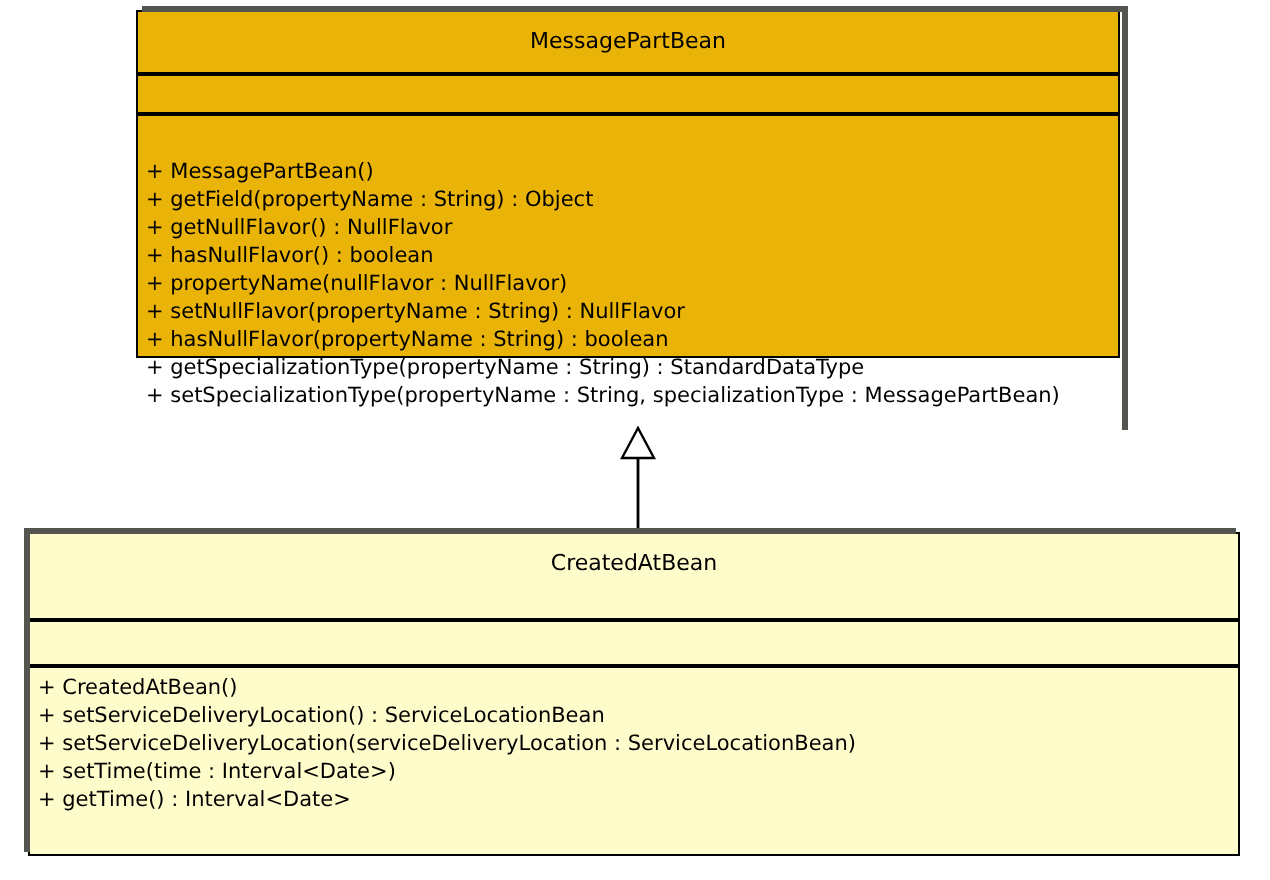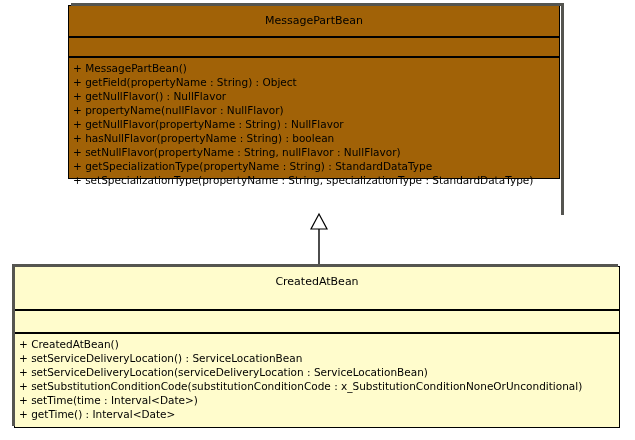--- a/index.html
+++ b/index.html
@@ -21,21 +21,21 @@
     left: 0; top: 0;
     width: 635px;
     height: 440px;
   }
 
   
   .uml-class {
     position: absolute;
     box-sizing: border-box;
     border: 1px solid #000000;
-    background: #a16207;
+    background: #eab308;
   }
   .uml-class .shadow {
     position: absolute;
     background: #555550;
   }
 
   .class-name {
     box-sizing: border-box;
     text-align: center;
     font-size: 11px;
@@ -70,21 +70,21 @@
   }
   #class-messagepartbean .class-name {
     height: 32px;
     padding-top: 8px;
   }
   #class-messagepartbean .class-attrs {
     height: 20px;
   }
   #class-messagepartbean .class-methods {
     height: 120px;
-    padding-top: 3px;
+    padding-top: 21px;
   }
   #class-messagepartbean .shadow {
     left: 2px;
     top: -3px;
     width: 492px;
     height: 3px;
   }
   #class-messagepartbean .shadow.right {
     left: 492px;
     top: -3px;
@@ -145,26 +145,26 @@
     <div class="shadow right"></div>
 
     <div class="class-name">MessagePartBean</div>
 
     <div class="class-attrs"></div>
 
     <div class="class-methods">
       <div class="member">+ MessagePartBean()</div>
       <div class="member">+ getField(propertyName : String) : Object</div>
       <div class="member">+ getNullFlavor() : NullFlavor</div>
+      <div class="member">+ hasNullFlavor() : boolean</div>
       <div class="member">+ propertyName(nullFlavor : NullFlavor)</div>
-      <div class="member">+ getNullFlavor(propertyName : String) : NullFlavor</div>
+      <div class="member">+ setNullFlavor(propertyName : String) : NullFlavor</div>
       <div class="member">+ hasNullFlavor(propertyName : String) : boolean</div>
-      <div class="member">+ setNullFlavor(propertyName : String, nullFlavor : NullFlavor)</div>
       <div class="member">+ getSpecializationType(propertyName : String) : StandardDataType</div>
-      <div class="member">+ setSpecializationType(propertyName : String, specializationType : StandardDataType)</div>
+      <div class="member">+ setSpecializationType(propertyName : String, specializationType : MessagePartBean)</div>
     </div>
   </div>
 
   <div class="generalization">
     <svg width="28" height="56" viewBox="0 0 28 56" xmlns="http://www.w3.org/2000/svg">
       <polygon points="14,2 22,17 6,17" fill="#ffffff" stroke="#000000" stroke-width="1.2"></polygon>
       <line x1="14" y1="17" x2="14" y2="56" stroke="#000000" stroke-width="1.4"></line>
     </svg>
   </div>
 
@@ -173,19 +173,18 @@
     <div class="shadow left"></div>
 
     <div class="class-name">CreatedAtBean</div>
 
     <div class="class-attrs"></div>
 
     <div class="class-methods">
       <div class="member">+ CreatedAtBean()</div>
       <div class="member">+ setServiceDeliveryLocation() : ServiceLocationBean</div>
       <div class="member">+ setServiceDeliveryLocation(serviceDeliveryLocation : ServiceLocationBean)</div>
-      <div class="member">+ setSubstitutionConditionCode(substitutionConditionCode : x_SubstitutionConditionNoneOrUnconditional)</div>
       <div class="member">+ setTime(time : Interval&lt;Date&gt;)</div>
       <div class="member">+ getTime() : Interval&lt;Date&gt;</div>
     </div>
   </div>
 
 </div>
 
 </body></html>

